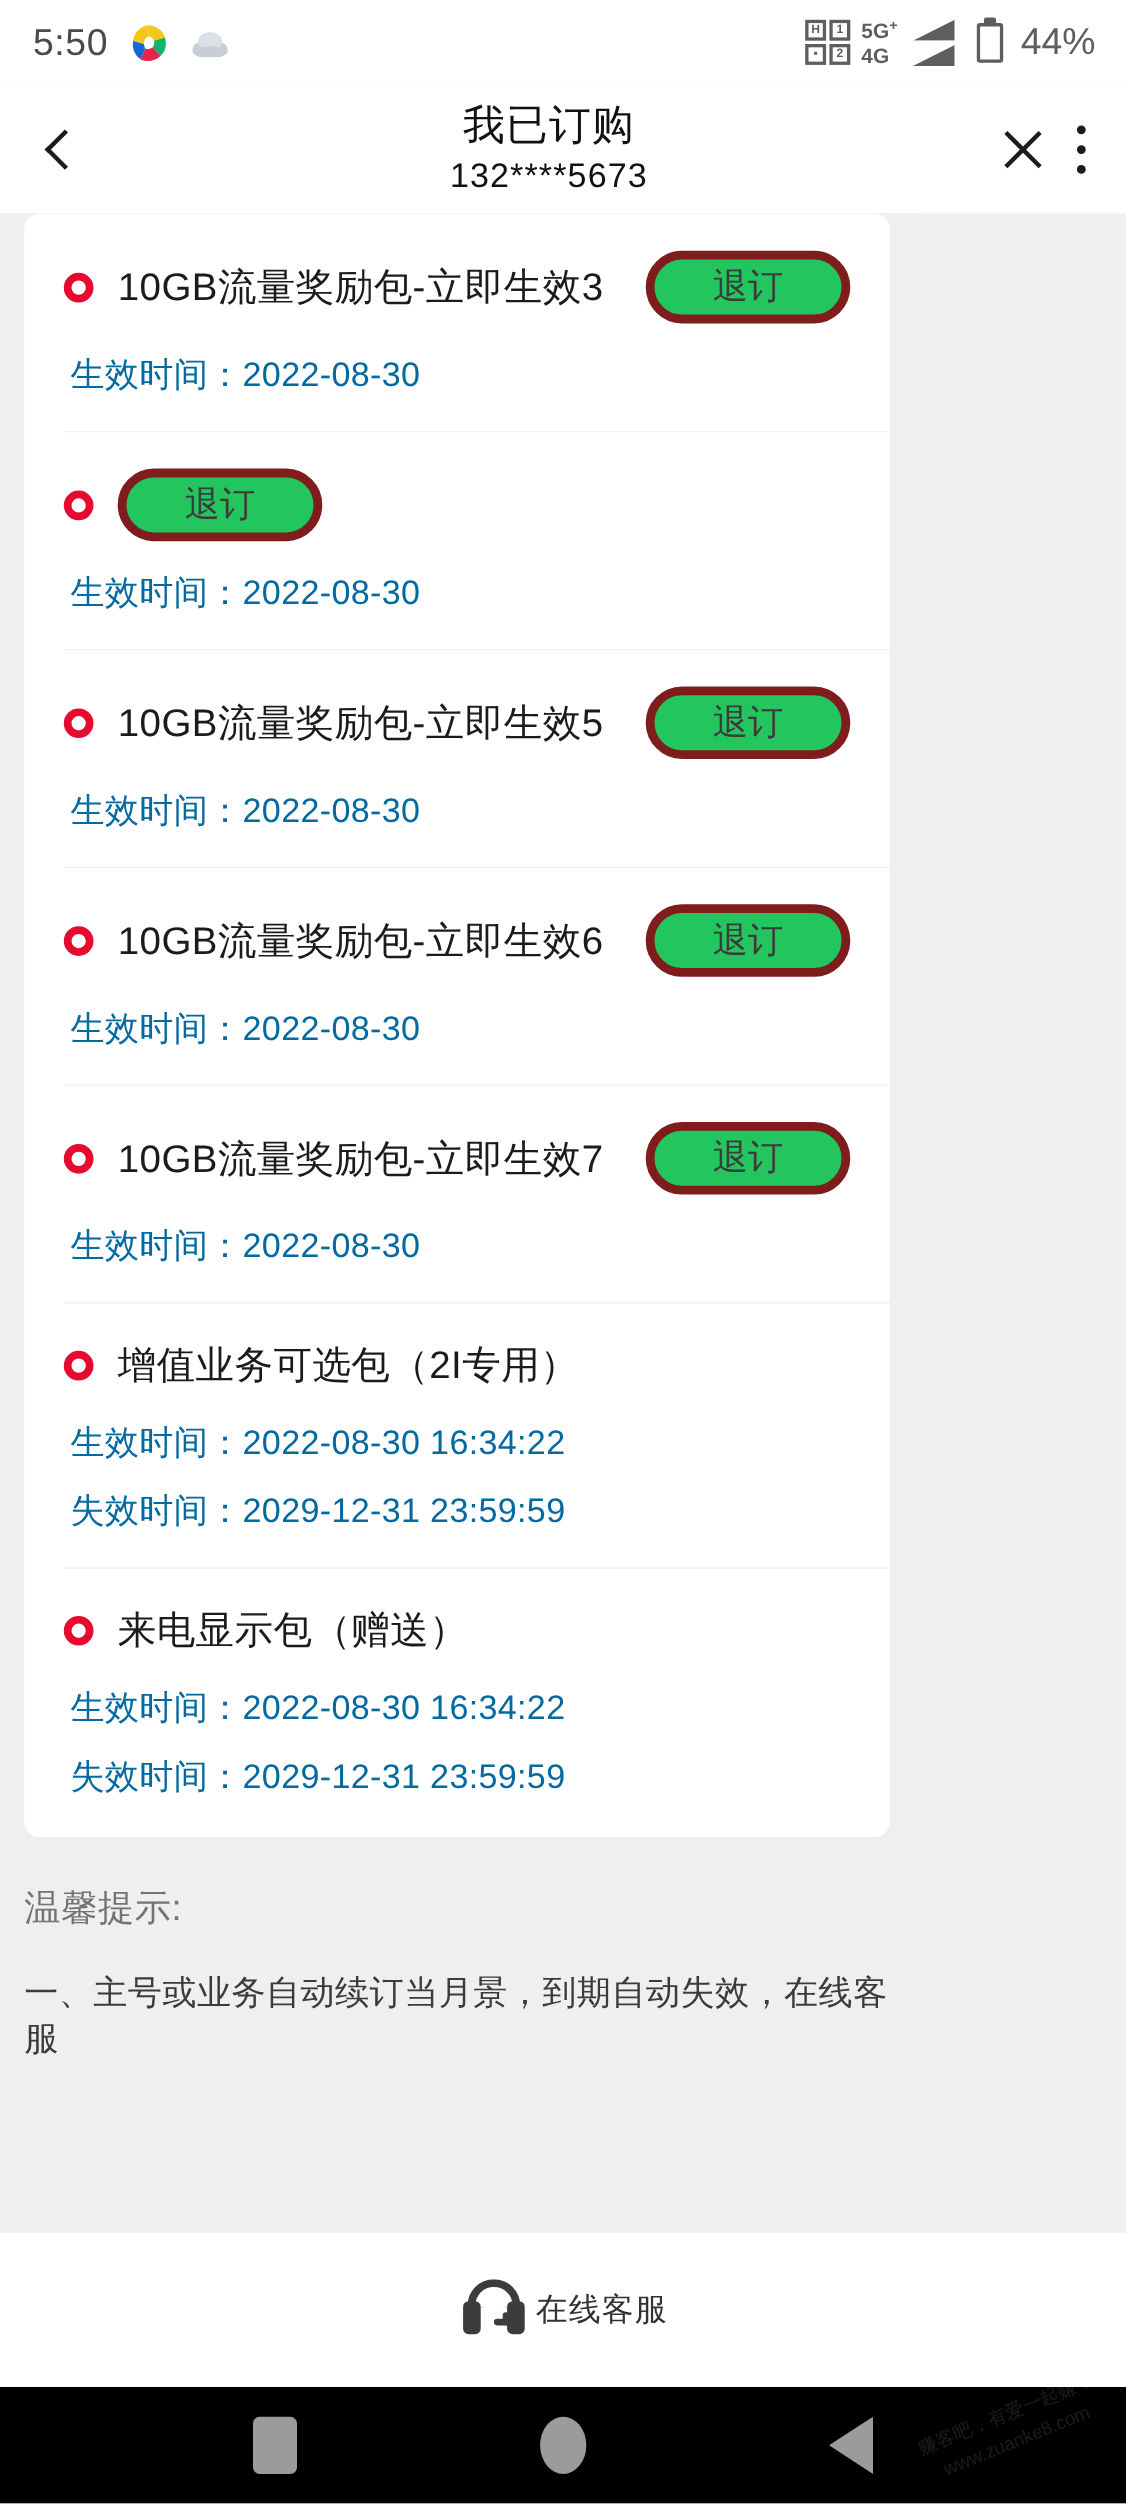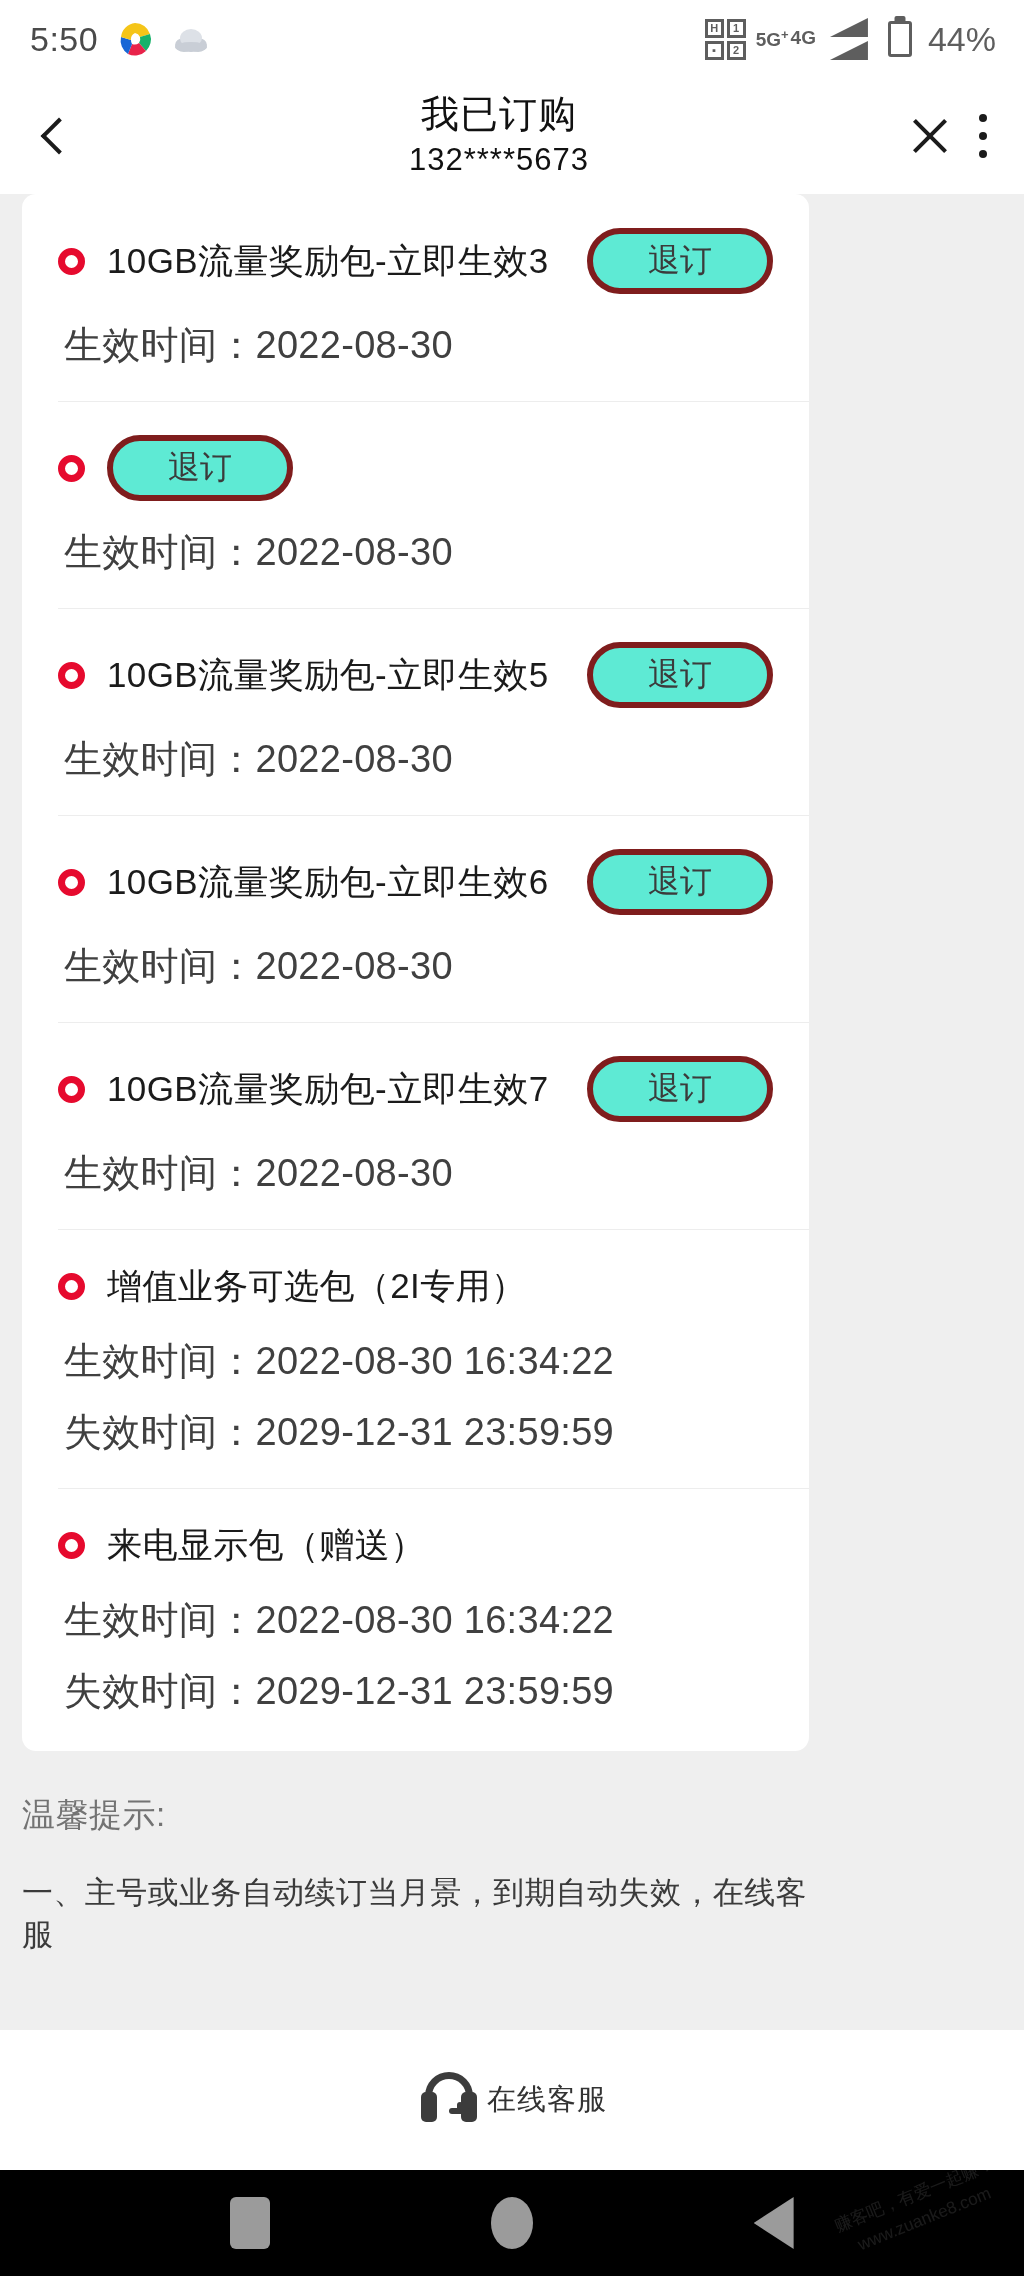--- a/index.html
+++ b/index.html
@@ -22,21 +22,21 @@
   .app-dot{ width:38px; height:38px; position:relative; }
   .weather-icon{ width:38px; height:30px; position:relative; }
   .status-right{ margin-left:auto; display:flex; align-items:center; gap:10px; }
   .sim-stack{ display:flex; gap:3px; }
   .sim-col{ display:flex; flex-direction:column; gap:3px; }
   .sim-box{
     width:19px; height:19px; border:3px solid #5e5e5e;
     display:flex; align-items:center; justify-content:center;
     font-size:11px; font-weight:bold; color:#5e5e5e; line-height:1;
   }
-  .net-col{ display:flex; flex-direction:row; gap:2px; font-size:19px;
+  .net-col{ display:flex; flex-direction:column; gap:2px; font-size:19px;
             font-weight:bold; color:#5e5e5e; line-height:1.05; }
   .net-col span{ display:block; white-space:nowrap; }
   .bars-col{ display:flex; flex-direction:column; gap:4px; margin-left:4px; }
   .bar-tri{ width:38px; height:19px; background:#5e5e5e;
             clip-path:polygon(100% 0,100% 100%,0 100%); }
   .batt{ width:24px; height:36px; border:3px solid #5e5e5e; border-radius:3px;
          position:relative; margin-left:10px; }
   .batt:before{ content:""; position:absolute; top:-8px; left:50%;
     transform:translateX(-50%); width:11px; height:5px; background:#5e5e5e;
     border-radius:2px 2px 0 0; }
@@ -86,26 +86,26 @@
     background:#ededed;
   }
   .pkg-row{ display:flex; align-items:center; }
   .ring{
     width:27px; height:27px; border-radius:50%;
     border:7px solid #e60a2e; flex:0 0 auto; margin-right:22px;
   }
   .pkg-title{ font-size:35px; color:#1b1b1b; letter-spacing:0.4px;
               flex:1; white-space:nowrap; }
   .unsub-btn{
-    flex:0 0 auto; width:186px; height:66px; border:6px solid #7f1d1d;
-    border-radius:33px; background:#5eead4; color:#3b3b3b; font-size:32px;
+    flex:0 0 auto; width:186px; height:66px; border:8px solid #7f1d1d;
+    border-radius:33px; background:#22c55e; color:#3b3b3b; font-size:32px;
     display:flex; align-items:center; justify-content:center;
     font-family:Liberation Sans, sans-serif;
   }
-  .pkg-meta{ font-size:38px; color:#404040; margin-top:26px;
+  .pkg-meta{ font-size:31px; color:#0369a1; margin-top:26px;
              margin-left:6px; letter-spacing:0.3px; }
   .pkg-meta + .pkg-meta{ margin-top:20px; }
 
   
   .tips{ padding:42px 22px 0 22px; }
   .tips-title{ font-size:33px; color:#737373; letter-spacing:0.5px; }
   .tips-line{ font-size:31px; color:#3b3b3b; margin-top:34px;
               letter-spacing:0.4px; }
 
   

